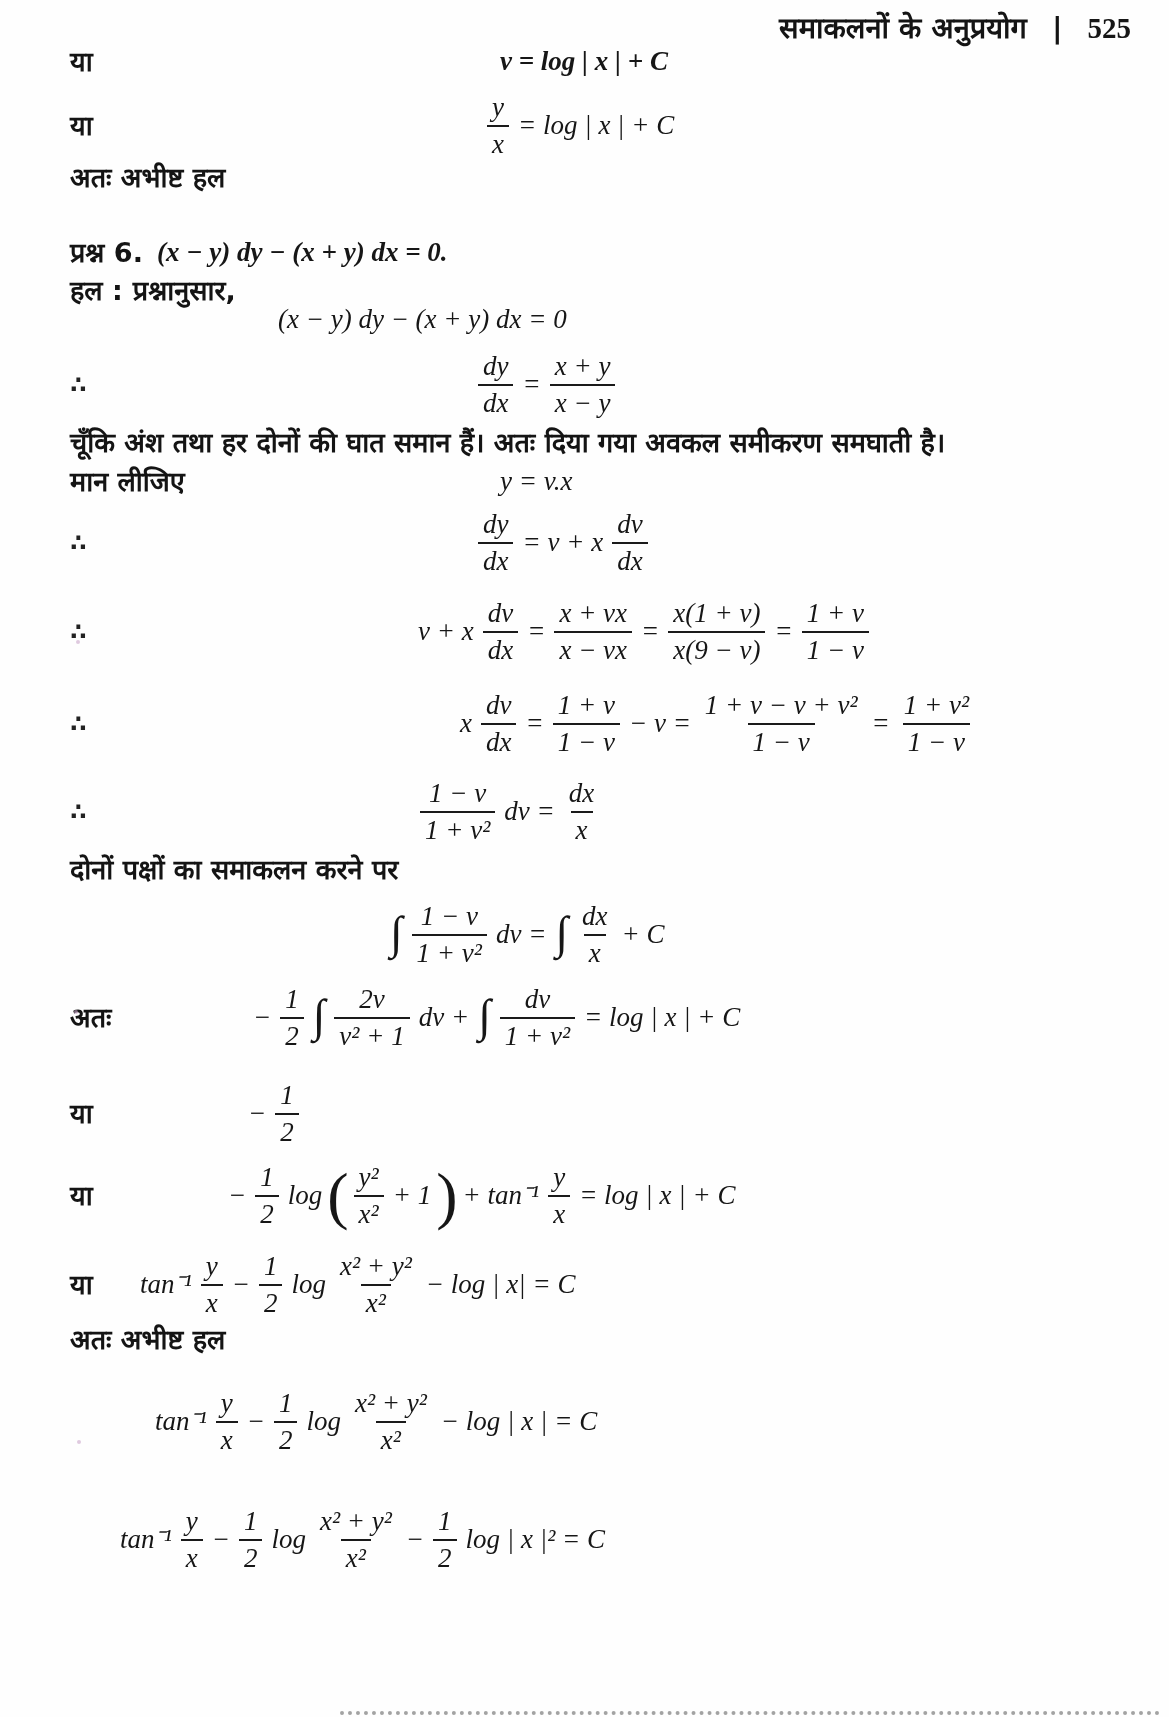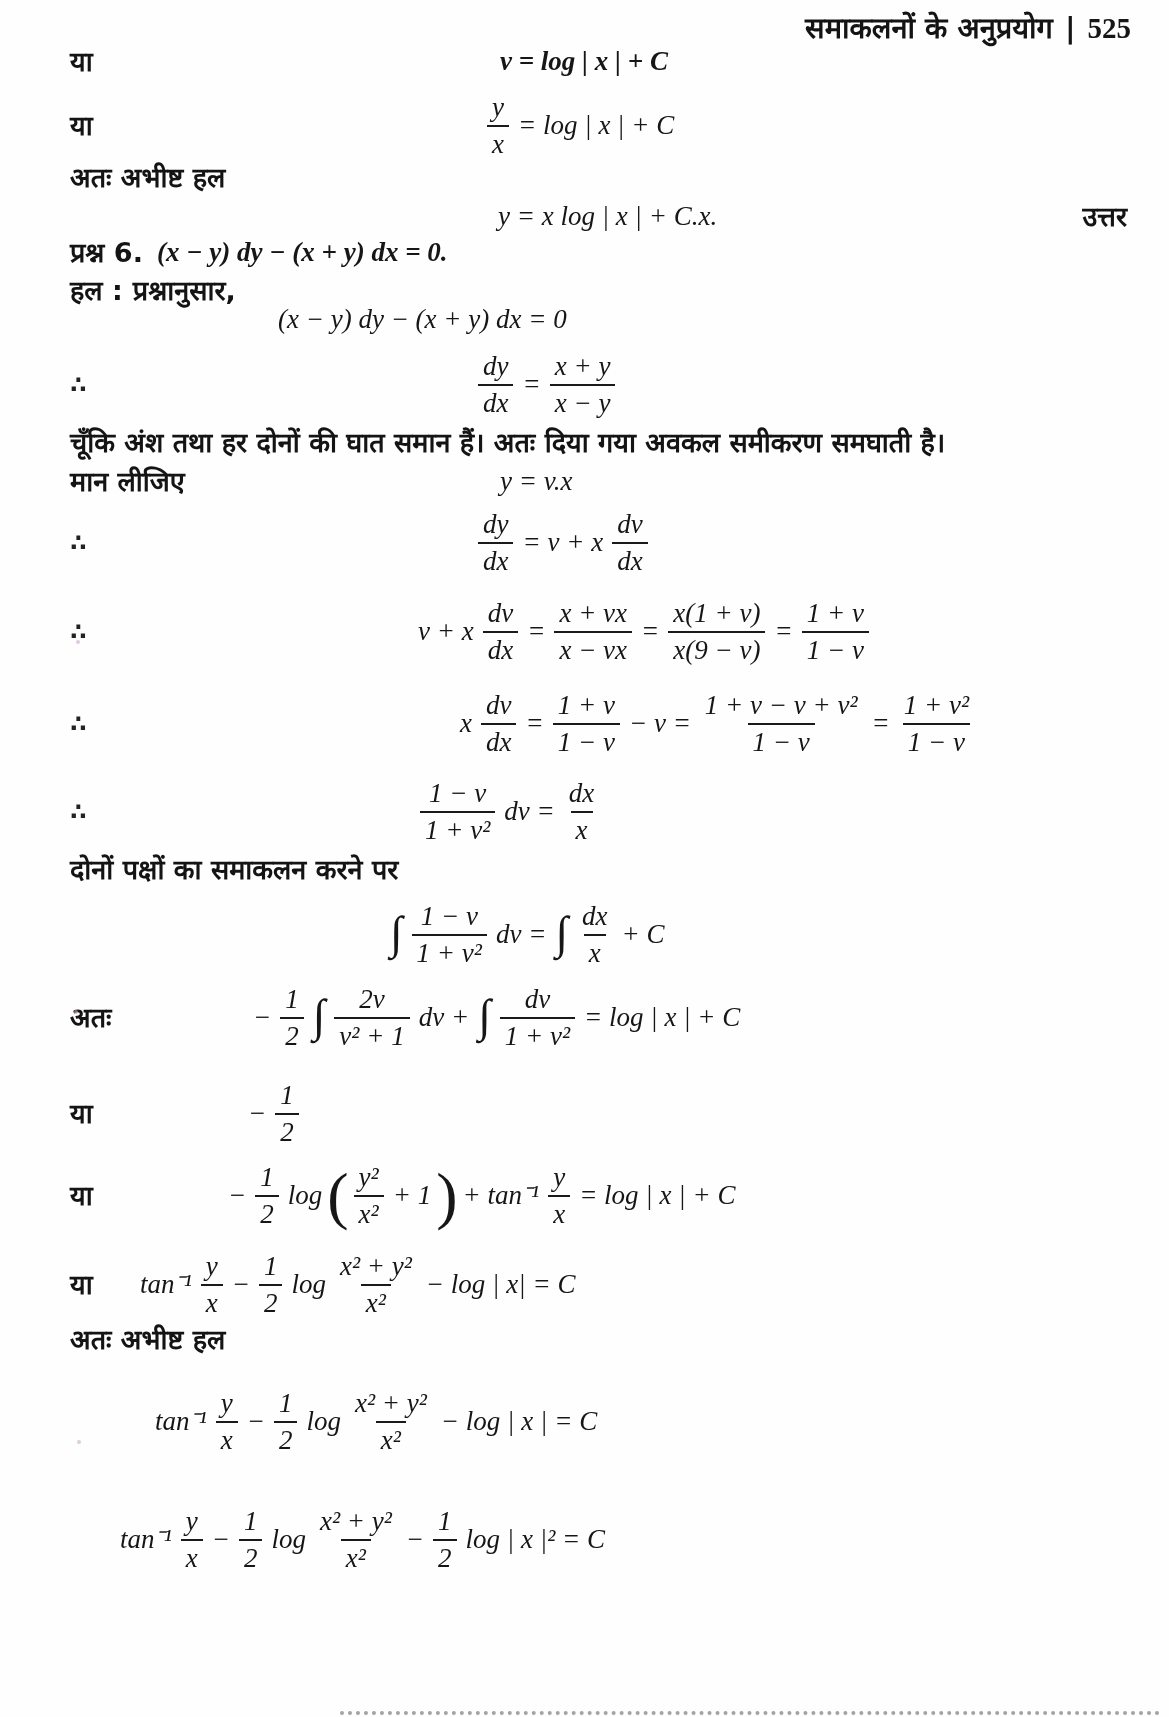--- a/index.html
+++ b/index.html
@@ -20,21 +20,21 @@
     display:inline-flex;align-items:center;gap:9px;
     font-family:"Liberation Serif",serif;font-style:italic;
     font-size:27px;color:#161616;white-space:nowrap;line-height:1.25;
   }
   .math.bold{font-weight:700;}
   .frac{display:inline-flex;flex-direction:column;align-items:center;line-height:1.15;}
   .fn{padding:0 5px 2px;}
   .fd{border-top:2px solid #1a1a1a;padding:2px 5px 0;}
   .intg{font-size:46px;font-style:normal;line-height:.85;transform:translateY(-2px);}
   .bigp{font-size:64px;font-weight:300;font-style:normal;line-height:.8;margin:0 -4px;}
-  .header{position:absolute;top:10px;right:38px;display:flex;align-items:baseline;gap:12px;}
+  .header{position:absolute;top:10px;right:38px;display:flex;align-items:baseline;gap:25px;}
   .header .h-title{font-size:29px;}
   .header .h-page{font-size:29px;font-family:"Liberation Serif",serif;}
   .answer-label{position:absolute;right:42px;top:50%;transform:translateY(-50%);}
   .para{position:absolute;left:70px;}
   .bottom-dots{
     position:absolute;left:340px;bottom:2px;width:820px;height:0;
     border-bottom:4px dotted #5a5a5a;opacity:.55;
   }
   .margin-speck{position:absolute;width:4px;height:4px;border-radius:50%;background:#c9a6c9;opacity:.6;}
 </style>
@@ -60,24 +60,20 @@
       <span class="frac">
           <span class="fn">y</span>
           <span class="fd">x</span>
         </span>
       <span>= log | x | + C</span>
     </span>
   </div>
 
   <div class="para hindi" style="top:160px;">अतः अभीष्ट हल</div>
 
-  <div class="row" style="top:196px;height:42px;">
-    <span class="math" style="margin-left:498px;">y = x log | x | + C.x.</span>
-    <span class="hindi bold answer-label">उत्तर</span>
-  </div>
 
   <div class="row" style="top:232px;height:42px;padding-left:70px;gap:14px;">
     <span class="hindi bold">प्रश्न 6.</span>
     <span class="math bold">(x − y) dy − (x + y) dx = 0.</span>
   </div>
 
   <div class="row" style="top:272px;height:38px;padding-left:70px;gap:10px;">
     <span class="hindi bold">हल :</span>
     <span class="hindi">प्रश्नानुसार,</span>
   </div>

